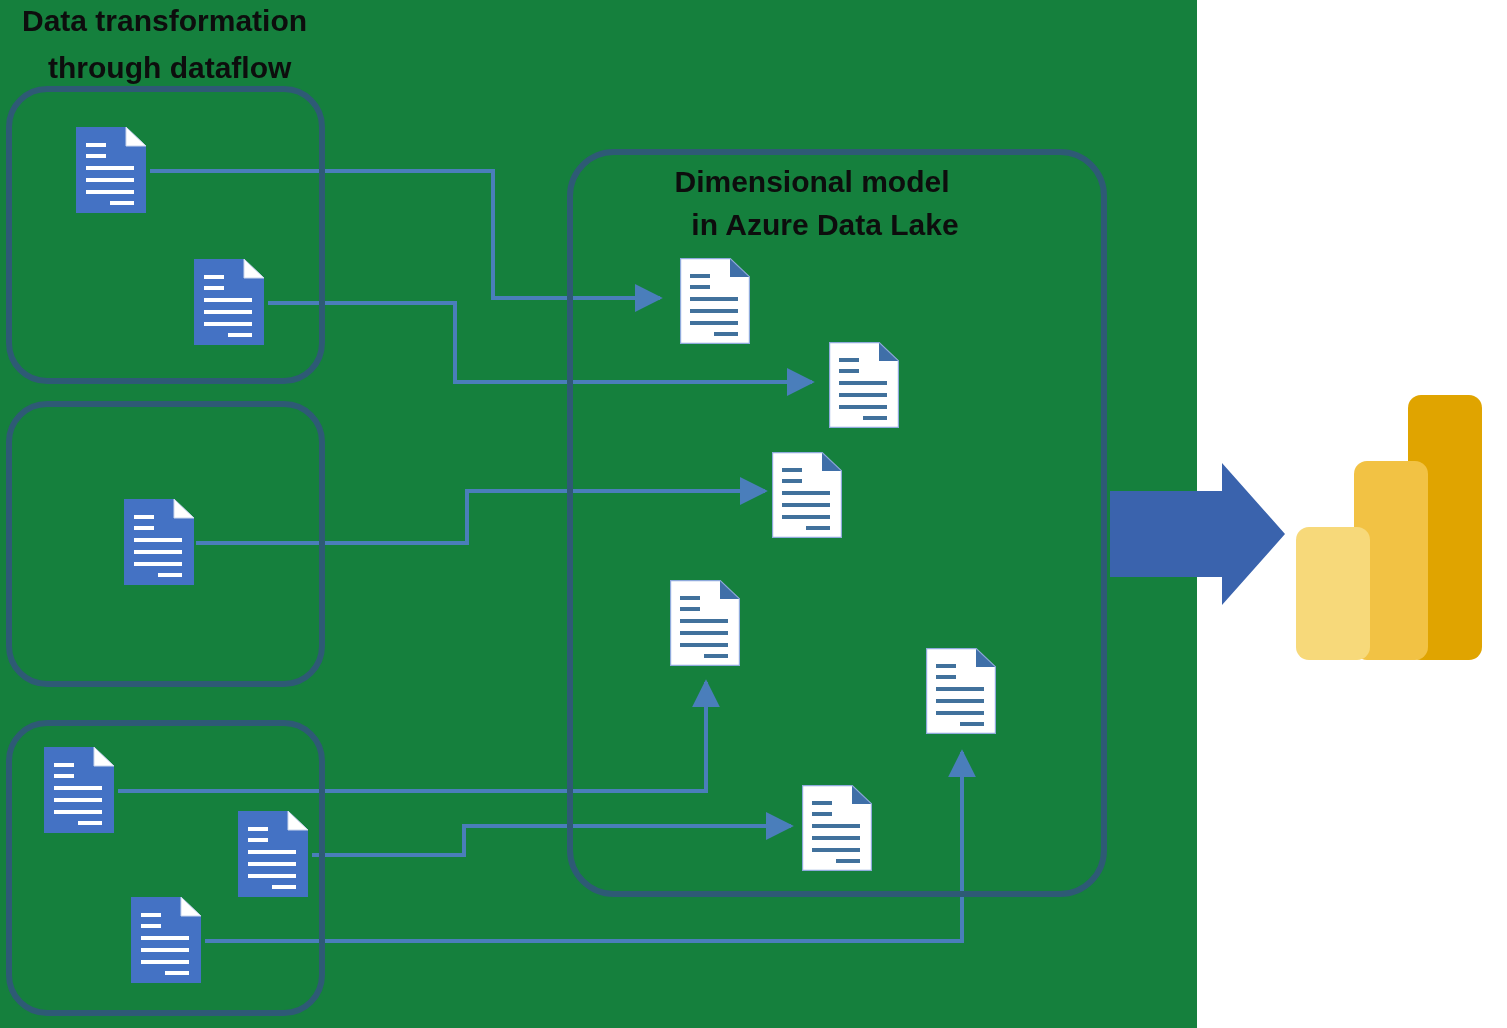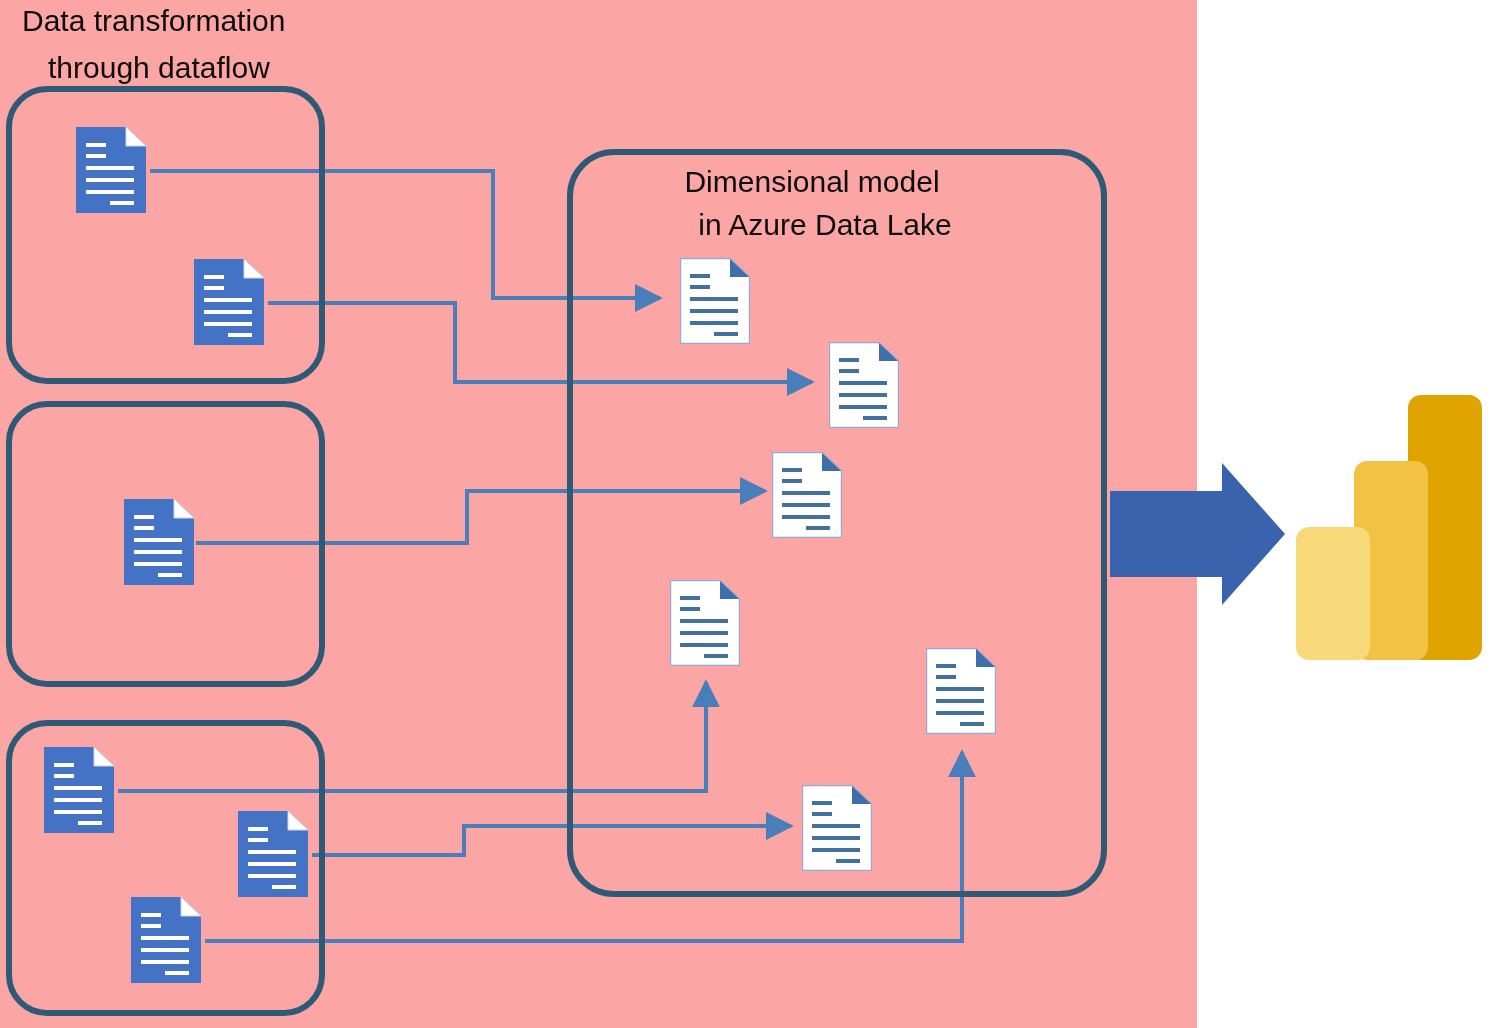--- a/index.html
+++ b/index.html
@@ -11,21 +11,22 @@
     width: 1507px;
     height: 1028px;
     font-family: "Liberation Sans", sans-serif;
     overflow: hidden;
     position: relative;
   }
   #stage {
     position: relative;
     width: 1197px;
     height: 1028px;
-    background: #fca5a5;
+    background: #15803d;
+    font-weight: bold;
   }
   #diagram {
     position: absolute;
     left: 0;
     top: 0;
     width: 1507px;
     height: 1028px;
   }
   .dgm-title {
     font-family: "Liberation Sans", sans-serif;

